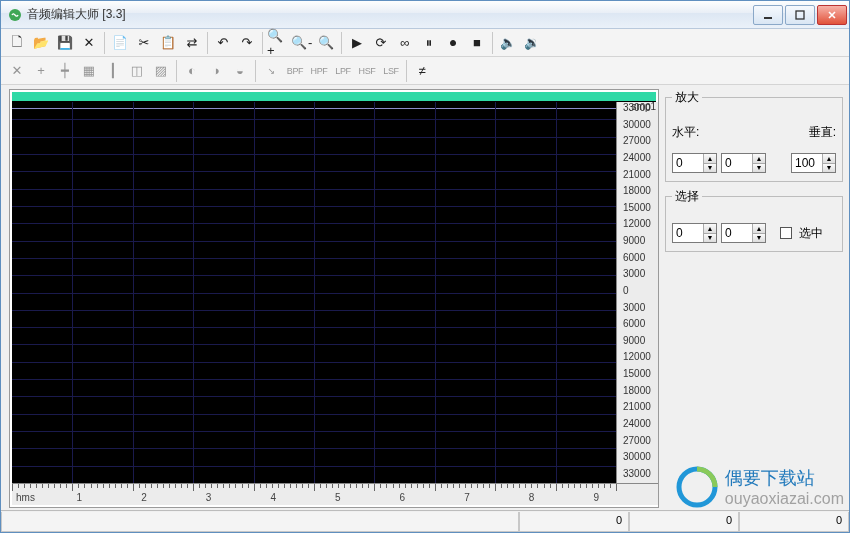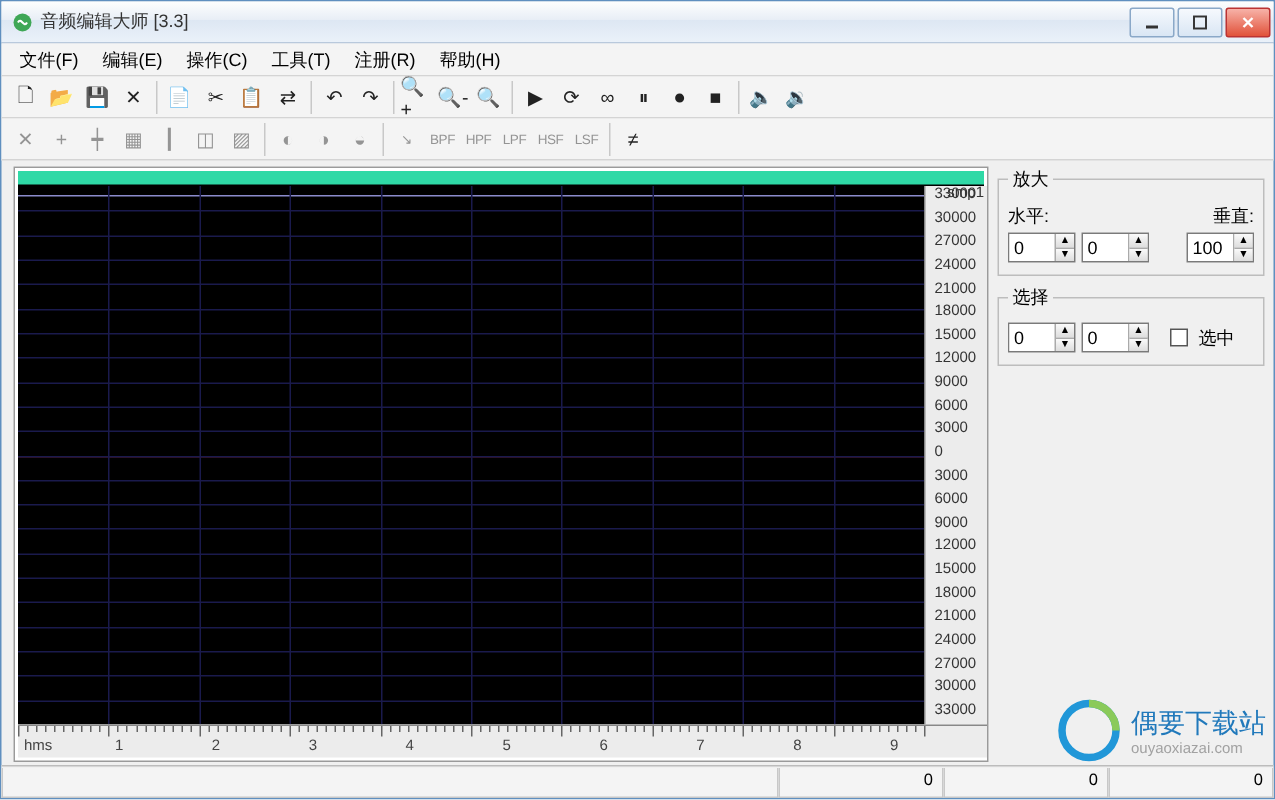--- a/index.html
+++ b/index.html
@@ -129,21 +129,21 @@
   width: 178px;
   display: flex; flex-direction: column;
   gap: 6px;
 }
 fieldset {
   border: 1px solid #bdbdbd;
   padding: 6px 6px 8px 6px;
   font-size: 12px;
 }
 legend { padding: 0 3px; font-size: 12px; }
-.row { display: flex; align-items: center; gap: 4px; margin-top: 2px; }
+.row { display: flex; align-items: center; gap: 4px; margin-top: 12px; }
 .lbl { font-size: 12px; }
 .spin {
   display: inline-flex; align-items: stretch;
   border: 1px solid #7a7a7a; height: 20px; background: #fff;
 }
 .spin input {
   border: none; width: 30px; font-size: 12px; padding: 0 3px; outline: none;
 }
 .spin .btns { display: flex; flex-direction: column; width: 13px; border-left: 1px solid #aaa; }
 .spin .sb { flex: 1; font-size: 7px; line-height: 1; background: linear-gradient(#fafafa,#ddd); display: flex; align-items: center; justify-content: center; border-bottom: 1px solid #aaa; }
@@ -170,21 +170,21 @@
 .watermark {
   position: absolute;
   right: 6px; bottom: 24px;
   display: flex; align-items: center;
   opacity: 0.9; pointer-events: none;
   gap: 6px;
 }
 .watermark .logo { width: 44px; height: 44px; }
 .watermark .txt { display: flex; flex-direction: column; }
 .watermark .t1 { color: #0b6db6; font-weight: normal; font-size: 18px; }
-.watermark .t2 { color: #999; font-size: 10px; }
+.watermark .t2 { color: #999; font-size: 16px; text-align: right; }
 </style>
 </head>
 <body>
 
 <div class="window">
 
   <div class="titlebar">
     <span class="icon">
       <svg viewBox="0 0 16 16" width="16" height="16">
           <circle cx="8" cy="8" r="6" fill="#3fa756"></circle>
@@ -205,28 +205,20 @@
           </svg>
         </div>
       <div class="winbtn close">
           <svg width="10" height="10">
             <path d="M2 2l6 6M8 2l-6 6" stroke="#fff" stroke-width="1.6"></path>
           </svg>
         </div>
     </div>
   </div>
 
-  <div class="menubar">
-    <div class="menuitem">文件(F)</div>
-    <div class="menuitem">编辑(E)</div>
-    <div class="menuitem">操作(C)</div>
-    <div class="menuitem">工具(T)</div>
-    <div class="menuitem">注册(R)</div>
-    <div class="menuitem">帮助(H)</div>
-  </div>
 
   <div class="toolbar">
     <div class="tbbtn">🗋</div>
     <div class="tbbtn">📂</div>
     <div class="tbbtn">💾</div>
     <div class="tbbtn">✕</div>
     <div class="tbsep"></div>
     <div class="tbbtn">📄</div>
     <div class="tbbtn">✂</div>
     <div class="tbbtn">📋</div>

